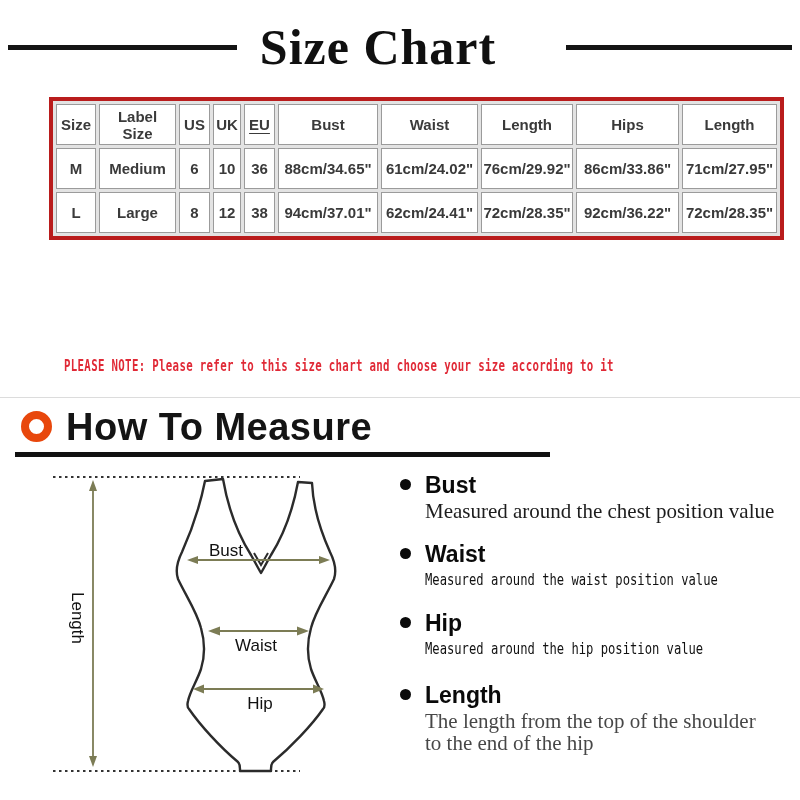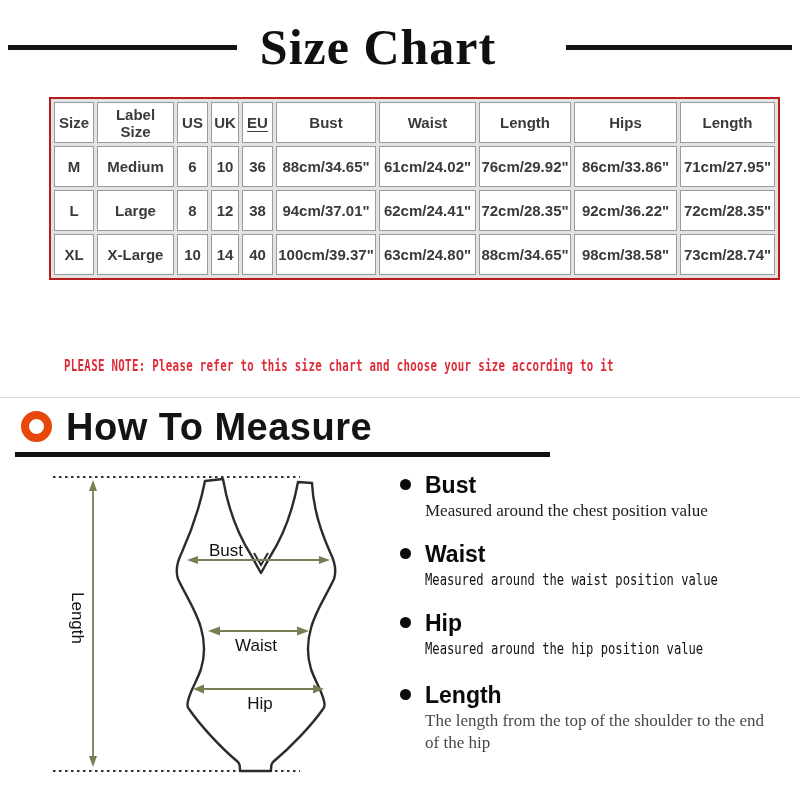--- a/index.html
+++ b/index.html
@@ -13,21 +13,21 @@
     font-family:"Liberation Serif",serif;font-weight:700;font-size:50px;
     letter-spacing:1px;color:#101010;line-height:58px;
   }
   .title-line{position:absolute;top:45px;height:5px;background:#141414;}
   .title-line.left{left:8px;width:229px;}
   .title-line.right{left:566px;width:226px;}
 
   table.size-table{
     position:absolute;left:49px;top:97px;width:725px;
     border-collapse:separate;border-spacing:3px;background:#e3e3e3;
-    border:2px solid #b91c1c;table-layout:fixed;
+    border:4px solid #b91c1c;table-layout:fixed;
   }
   table.size-table th,table.size-table td{
     background:#ffffff;border:1px solid #9b9b9b;height:39px;
     text-align:center;vertical-align:middle;
     font-family:"Liberation Sans",sans-serif;font-weight:700;
     font-size:15px;color:#3a3a3a;padding:0 1px;overflow:hidden;
   }
   th.wavy{
     text-decoration-line:underline;text-decoration-style:wavy;
     text-decoration-color:#e03a3a;text-decoration-thickness:1px;
@@ -58,21 +58,21 @@
   .measure-item{position:absolute;left:400px;width:390px;}
   .measure-item .bullet{
     position:absolute;left:0;top:7px;width:11px;height:11px;border-radius:50%;background:#0a0a0a;
   }
   .measure-item .mi-label{
     margin-left:25px;font-family:"Liberation Sans",sans-serif;font-weight:700;
     font-size:23px;color:#0a0a0a;line-height:26px;
   }
   .measure-item .mi-desc{
     margin-left:25px;margin-top:2px;
-    font-family:"Liberation Serif",serif;font-size:17px;color:#1d1d1d;line-height:22px;
+    font-family:"Liberation Serif",serif;font-size:21px;color:#1d1d1d;line-height:22px;
   }
   .measure-item .mi-desc.mono{
     font-family:"DejaVu Sans Mono",monospace;font-size:16px;white-space:nowrap;
     display:inline-block;transform:scaleX(0.76);transform-origin:left top;color:#111;
   }
   .measure-item .mi-desc.faded{color:#2e2e2e;opacity:0.88;width:340px;}
   #item-bust{top:472px;} #item-waist{top:541px;} #item-hip{top:610px;} #item-length{top:682px;}
 </style>
 </head>
 <body>
@@ -128,32 +128,20 @@
           <td>Large</td>
           <td>8</td>
           <td>12</td>
           <td>38</td>
           <td>94cm/37.01"</td>
           <td>62cm/24.41"</td>
           <td>72cm/28.35"</td>
           <td>92cm/36.22"</td>
           <td>72cm/28.35"</td>
         </tr>
-        <tr>
-          <td>XL</td>
-          <td>X-Large</td>
-          <td>10</td>
-          <td>14</td>
-          <td>40</td>
-          <td>100cm/39.37"</td>
-          <td>63cm/24.80"</td>
-          <td>88cm/34.65"</td>
-          <td>98cm/38.58"</td>
-          <td>73cm/28.74"</td>
-        </tr>
       </tbody>
   </table>
 
   <div class="note" style="color: rgb(224, 41, 54);">PLEASE NOTE: Please refer to this size chart and choose your size according to it</div>
 
   <div class="section-divider"></div>
 
   <div class="htm-ring" style="border-color: rgb(232, 71, 12);"></div>
   <div class="htm-title">How To Measure</div>
   <div class="htm-underline"></div>

